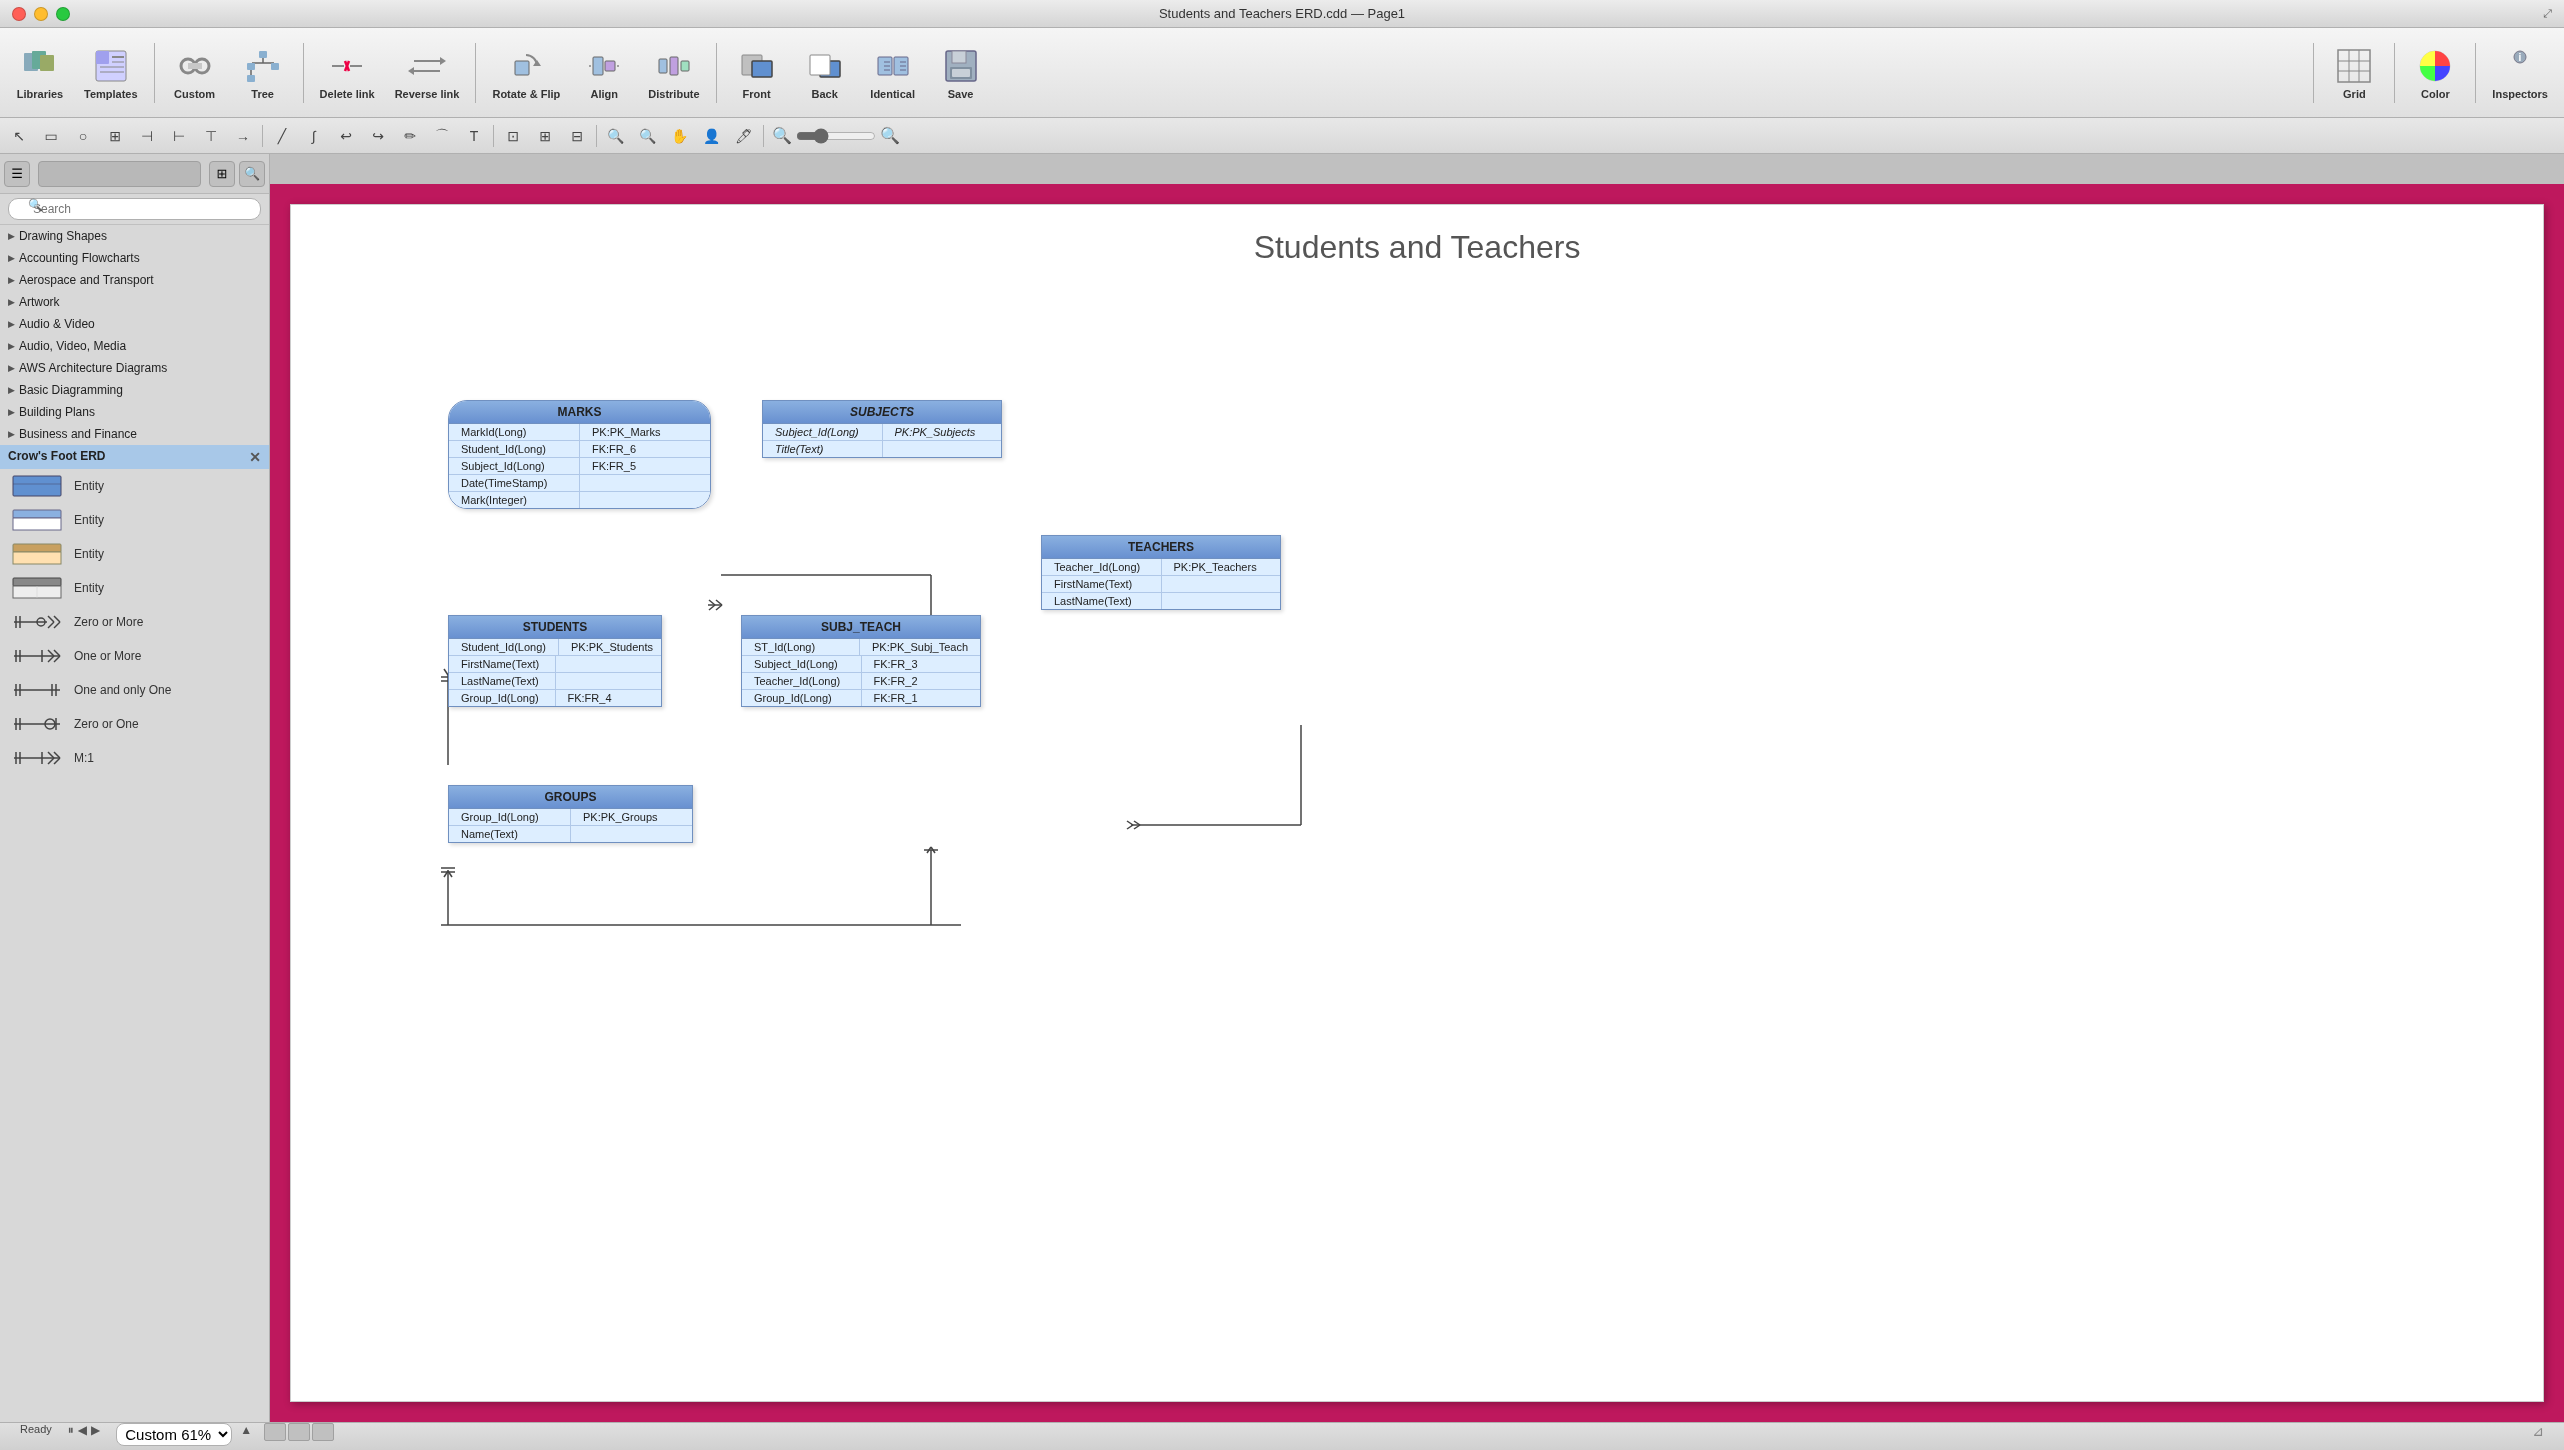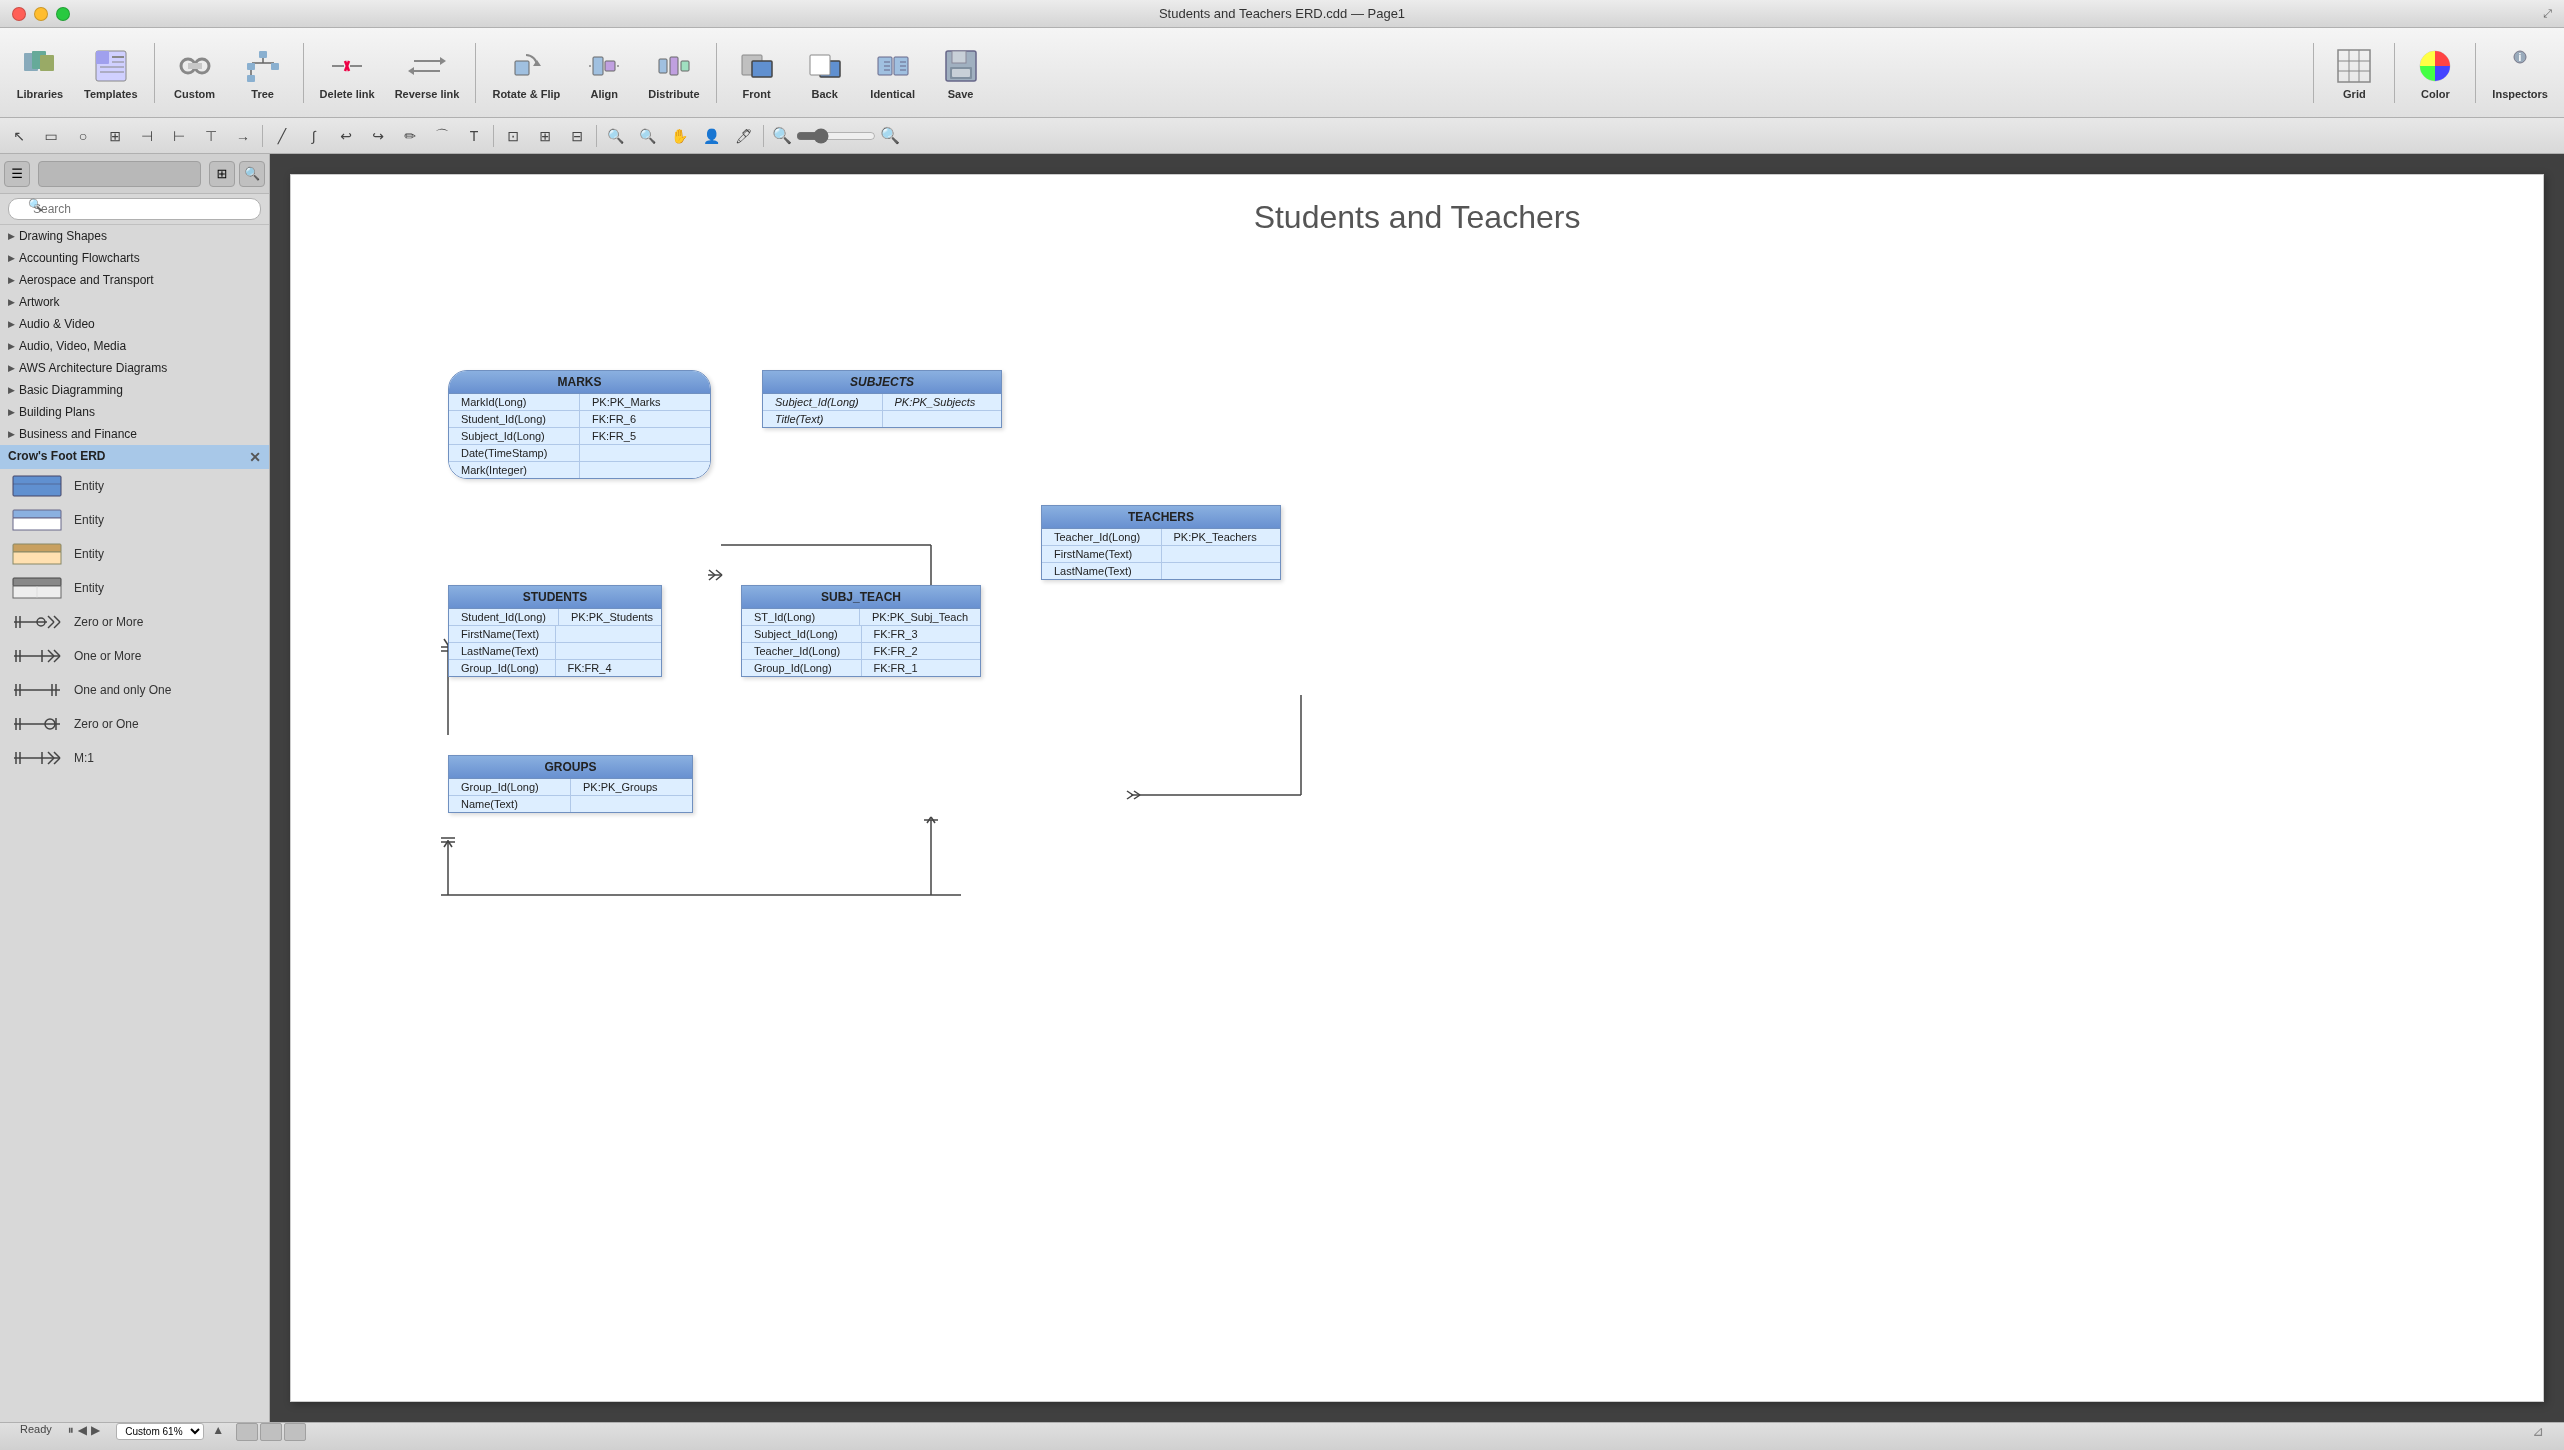--- a/index.html
+++ b/index.html
@@ -185,23 +185,24 @@
       height: 28px;
       display: flex;
       align-items: center;
       justify-content: center;
     }
     .shape-label { font-size: 12px; color: #333; }
 
     
     #canvas-area {
       flex: 1;
-      background: #404040;
+      background: #be185d;
       position: relative;
       overflow: hidden;
+      margin-top: 30px;
     }
     #canvas {
       position: absolute;
       top: 20px;
       left: 20px;
       right: 20px;
       bottom: 20px;
       background: white;
       border: 1px solid #ccc;
       box-shadow: 2px 2px 8px rgba(0,0,0,0.3);
@@ -266,23 +267,23 @@
       border-top: 1px solid #b0b0b0;
       display: flex;
       align-items: flex-start;
       padding: 0 20px;
       gap: 8px;
     }
     .status-text { font-size: 11px; color: #444; }
     .page-controls { display: flex; align-items: center; gap: 4px; margin-left: 8px; }
     .page-btn { font-size: 12px; color: #555; cursor: pointer; }
     .zoom-select {
-      font-size: 10px;
+      font-size: 15px;
       border: 1px solid #b0b0b0;
-      border-radius: 3px;
+      border-radius: 8px;
       padding: 1px 4px;
       background: white;
       margin-left: 8px;
     }
     .view-btns { display: flex; gap: 2px; margin-left: 4px; }
     .view-btn {
       width: 22px;
       height: 18px;
       background: #c0c0c0;
       border: 1px solid #a0a0a0;

